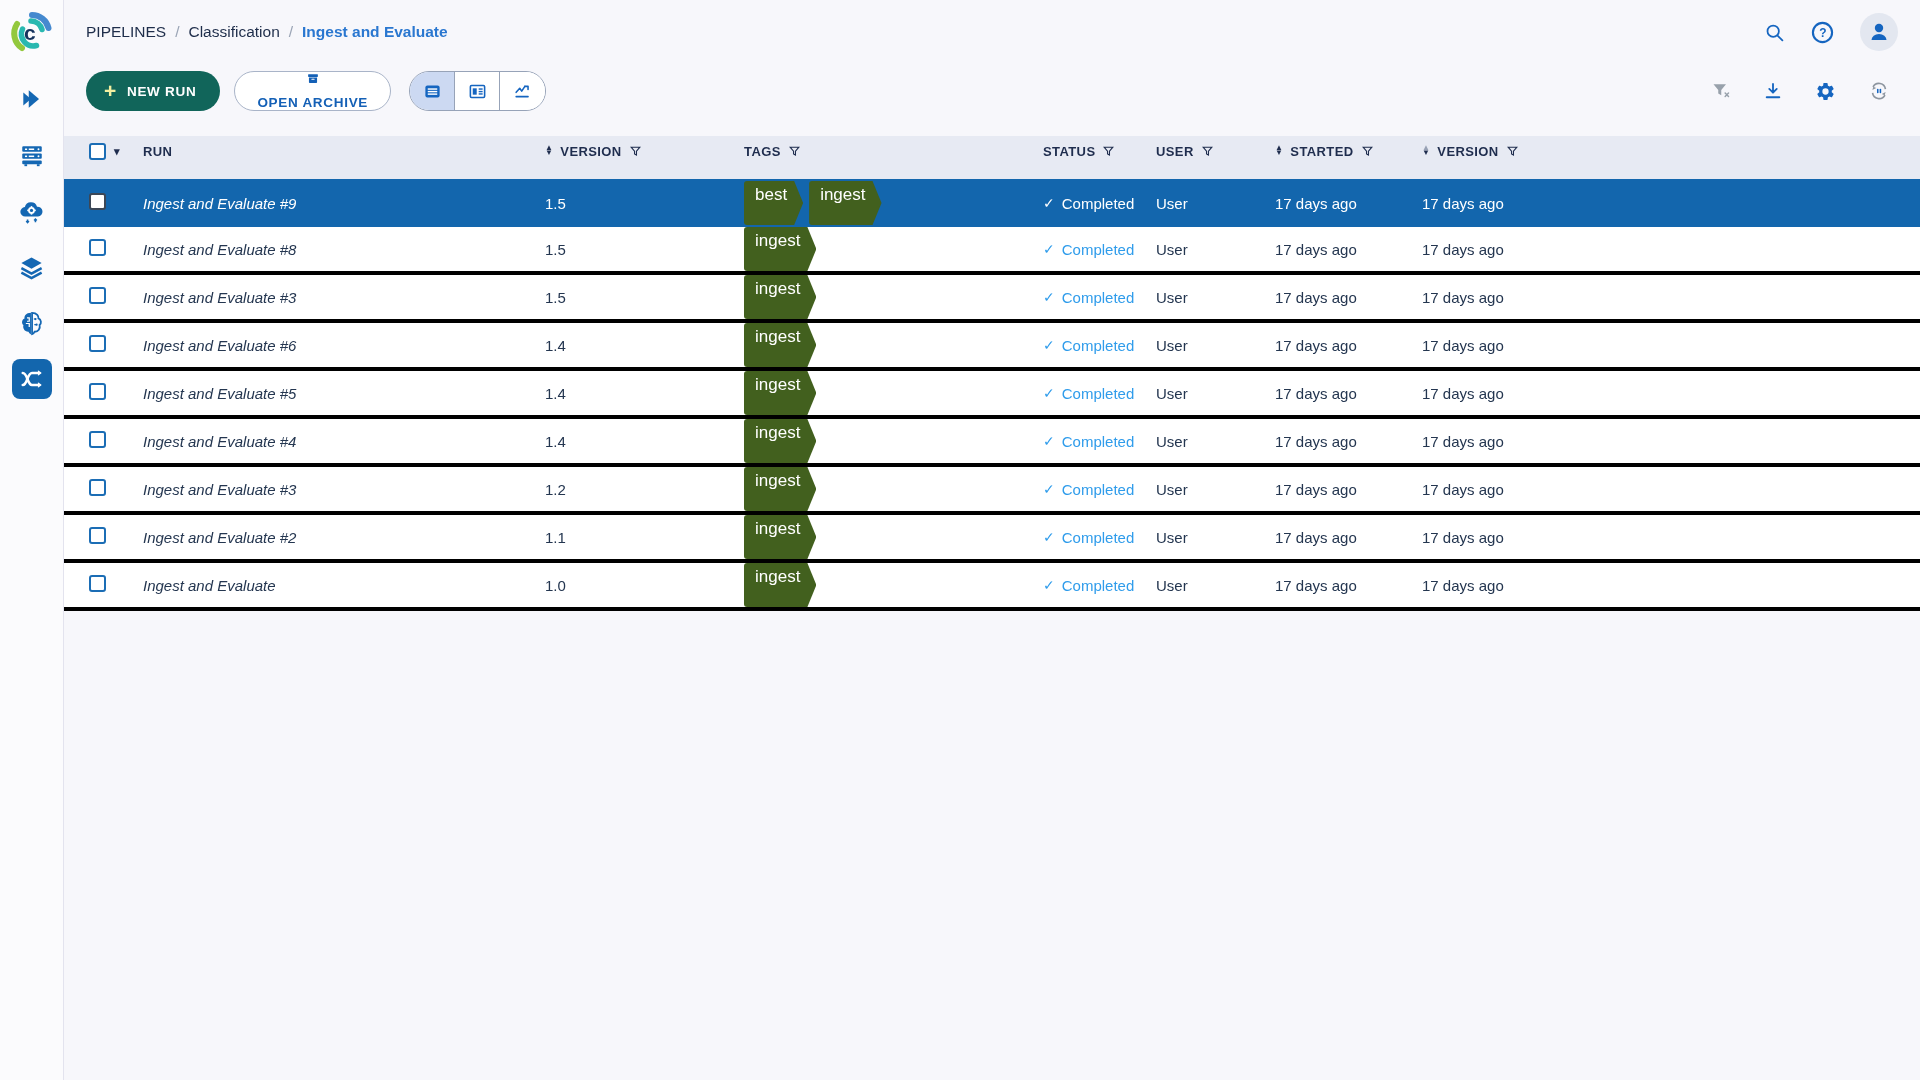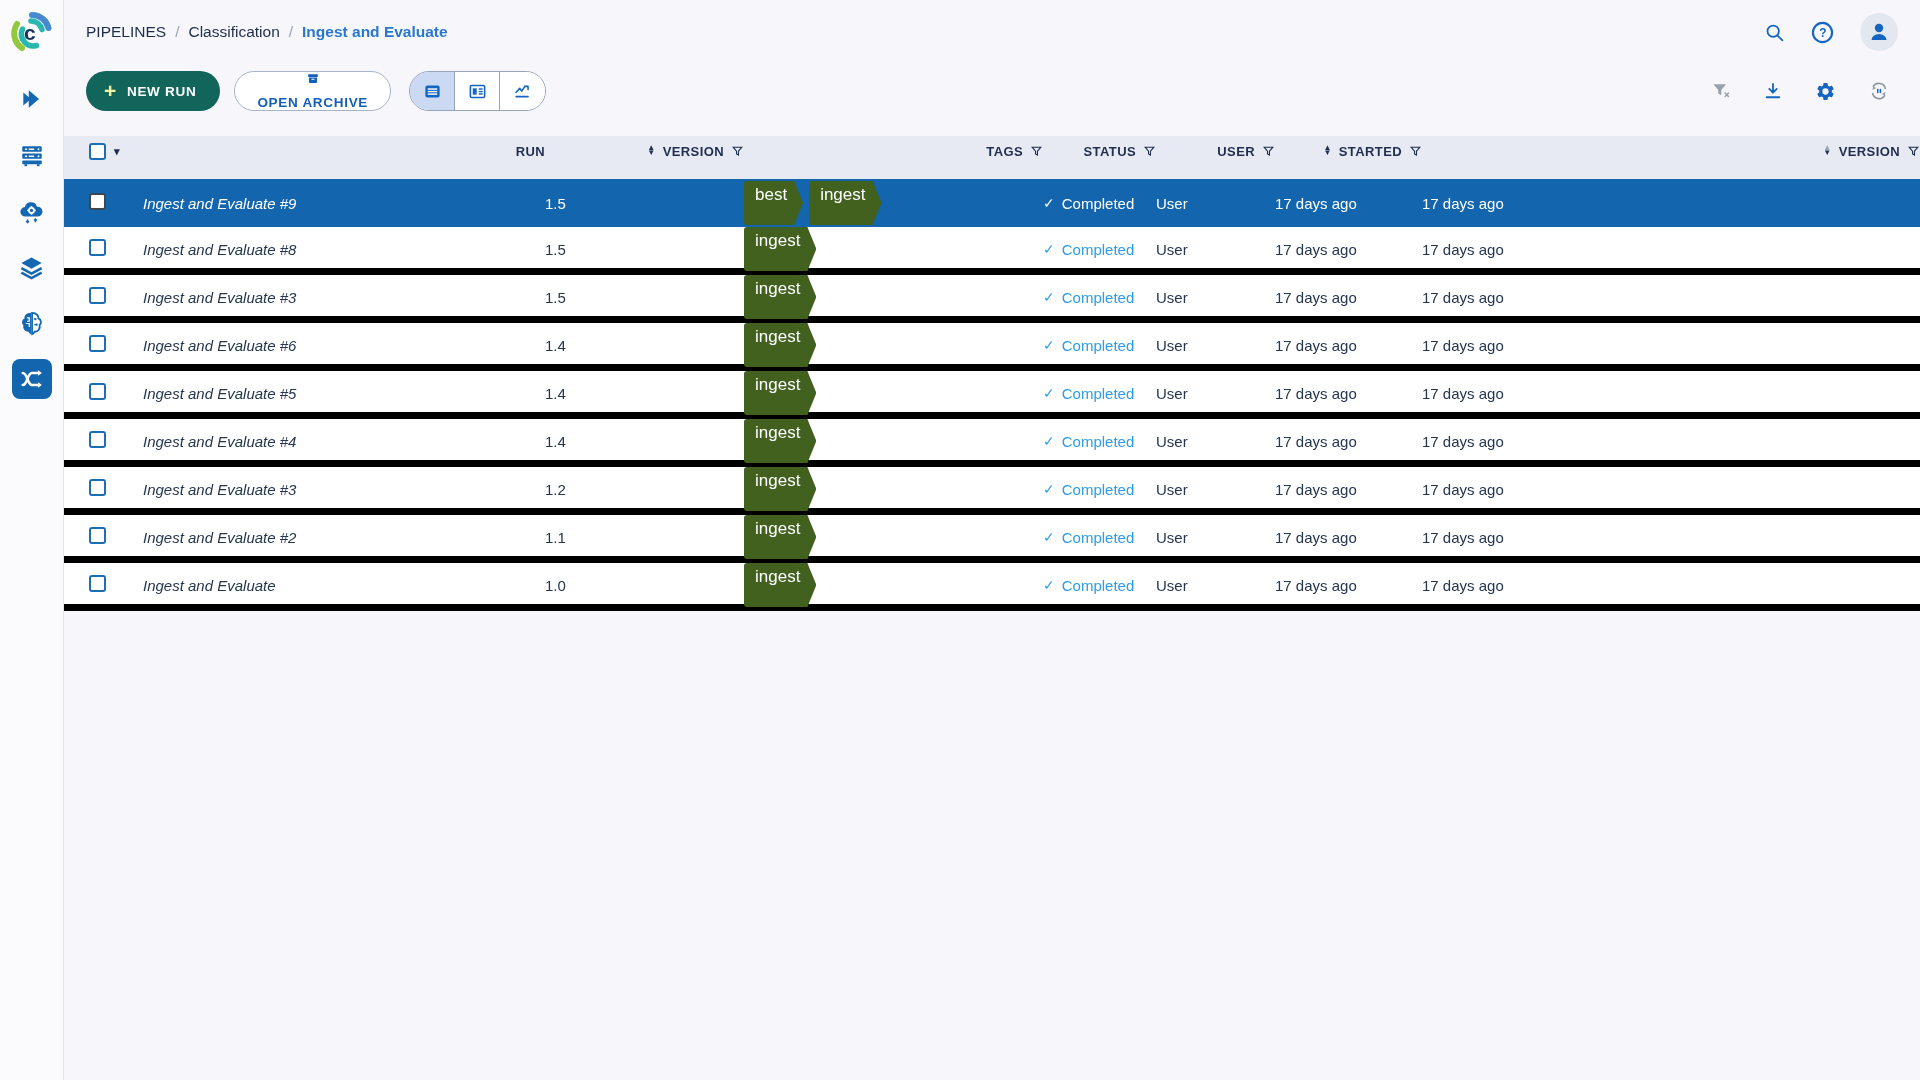--- a/index.html
+++ b/index.html
@@ -51,27 +51,27 @@
   .segmented{margin-left:18px;height:40px;border:1px solid #97a3b8;border-radius:20px;background:#fff;display:flex;overflow:hidden;}
   .segment{width:45px;display:flex;align-items:center;justify-content:center;border-right:1px solid #97a3b8;cursor:pointer;background:#fff;}
   .segment:last-child{border-right:none;}
   .segment.active{background:#ccd9f2;}
   .toolbar-right{margin-left:auto;display:flex;align-items:center;gap:32px;padding-right:8px;}
 
   
   .table{margin-top:18px;}
   .grid{display:grid;grid-template-columns:79px 402px 199px 299px 113px 119px 147px 1fr;align-items:center;}
   .thead{height:43px;background:var(--header-bg);font-size:13px;font-weight:700;color:#1f2d4e;letter-spacing:.4px;}
-  .th{display:flex;align-items:center;gap:7px;cursor:pointer;justify-content:flex-end;}
+  .th{display:flex;align-items:center;gap:7px;cursor:pointer;}
   .th-check{padding-left:25px;display:flex;align-items:center;gap:8px;}
   .caret{font-size:11px;color:#1f2d4e;}
   .sorter{display:flex;flex-direction:column;line-height:.62;font-size:8px;color:#1f2d4e;}
   .sorter .dim{color:#97a1b4;}
   .funnel{margin-top:1px;}
-  .row{height:48px;background:#fff;border-bottom:7px solid #000000;font-size:15px;cursor:pointer;}
+  .row{height:48px;background:#fff;border-bottom:4px solid #000000;font-size:15px;cursor:pointer;}
   .row.selected{background:var(--selected);color:#fff;border-bottom:none;}
   .cell-check{padding-left:25px;}
   .checkbox{width:17px;height:17px;border:2px solid #1b6db5;border-radius:3px;background:#fff;display:inline-block;cursor:pointer;}
   .row.selected .checkbox{border-color:#3c4756;}
   .run-name{font-style:italic;}
   .tags-cell{display:flex;gap:6px;}
   .tag-chip{background:var(--tag);color:#fff;font-size:17px;padding:4px 16px 20px 11px;
     clip-path:polygon(0 0,calc(100% - 9px) 0,100% 50%,calc(100% - 9px) 100%,0 100%);border-radius:3px;}
   .status-cell{display:flex;align-items:center;gap:7px;color:var(--completed);}
   .row.selected .status-cell{color:#fff;}

